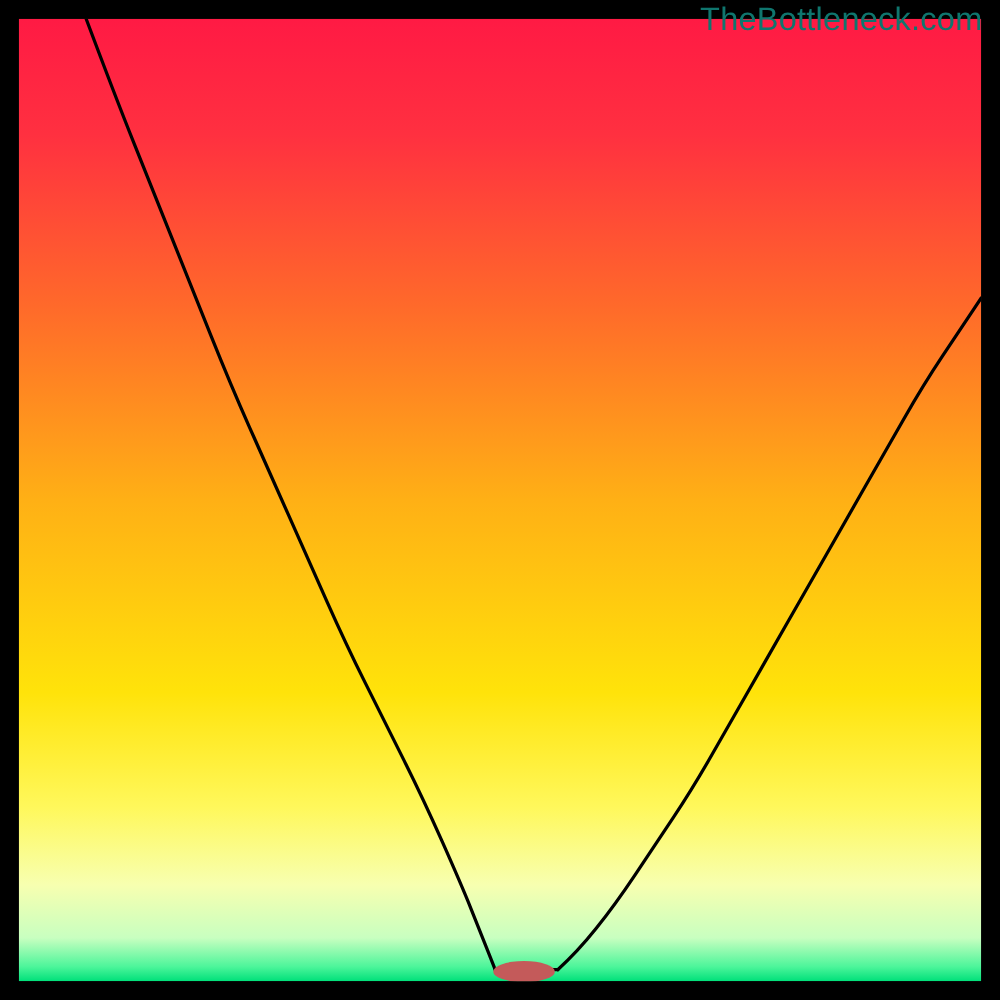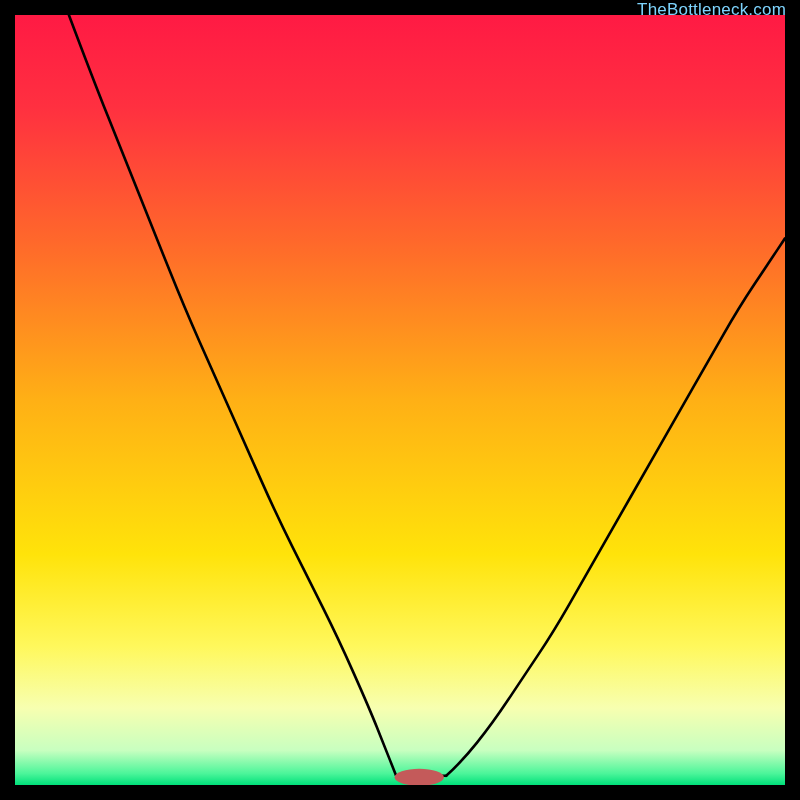--- a/index.html
+++ b/index.html
@@ -24,22 +24,22 @@
     left: 15px;
     top: 15px;
     width: 770px;
     height: 770px;
     display: block;
   }
   .watermark {
     position: absolute;
     top: 0px;
     right: 14px;
-    color: #7dd3fc;
-    font-size: 17px;
+    color: #0f766e;
+    font-size: 26px;
     font-weight: 500;
     letter-spacing: 0.2px;
     user-select: none;
   }
 </style>
 </head>
 <body>
 
 <div class="frame"></div>
 

